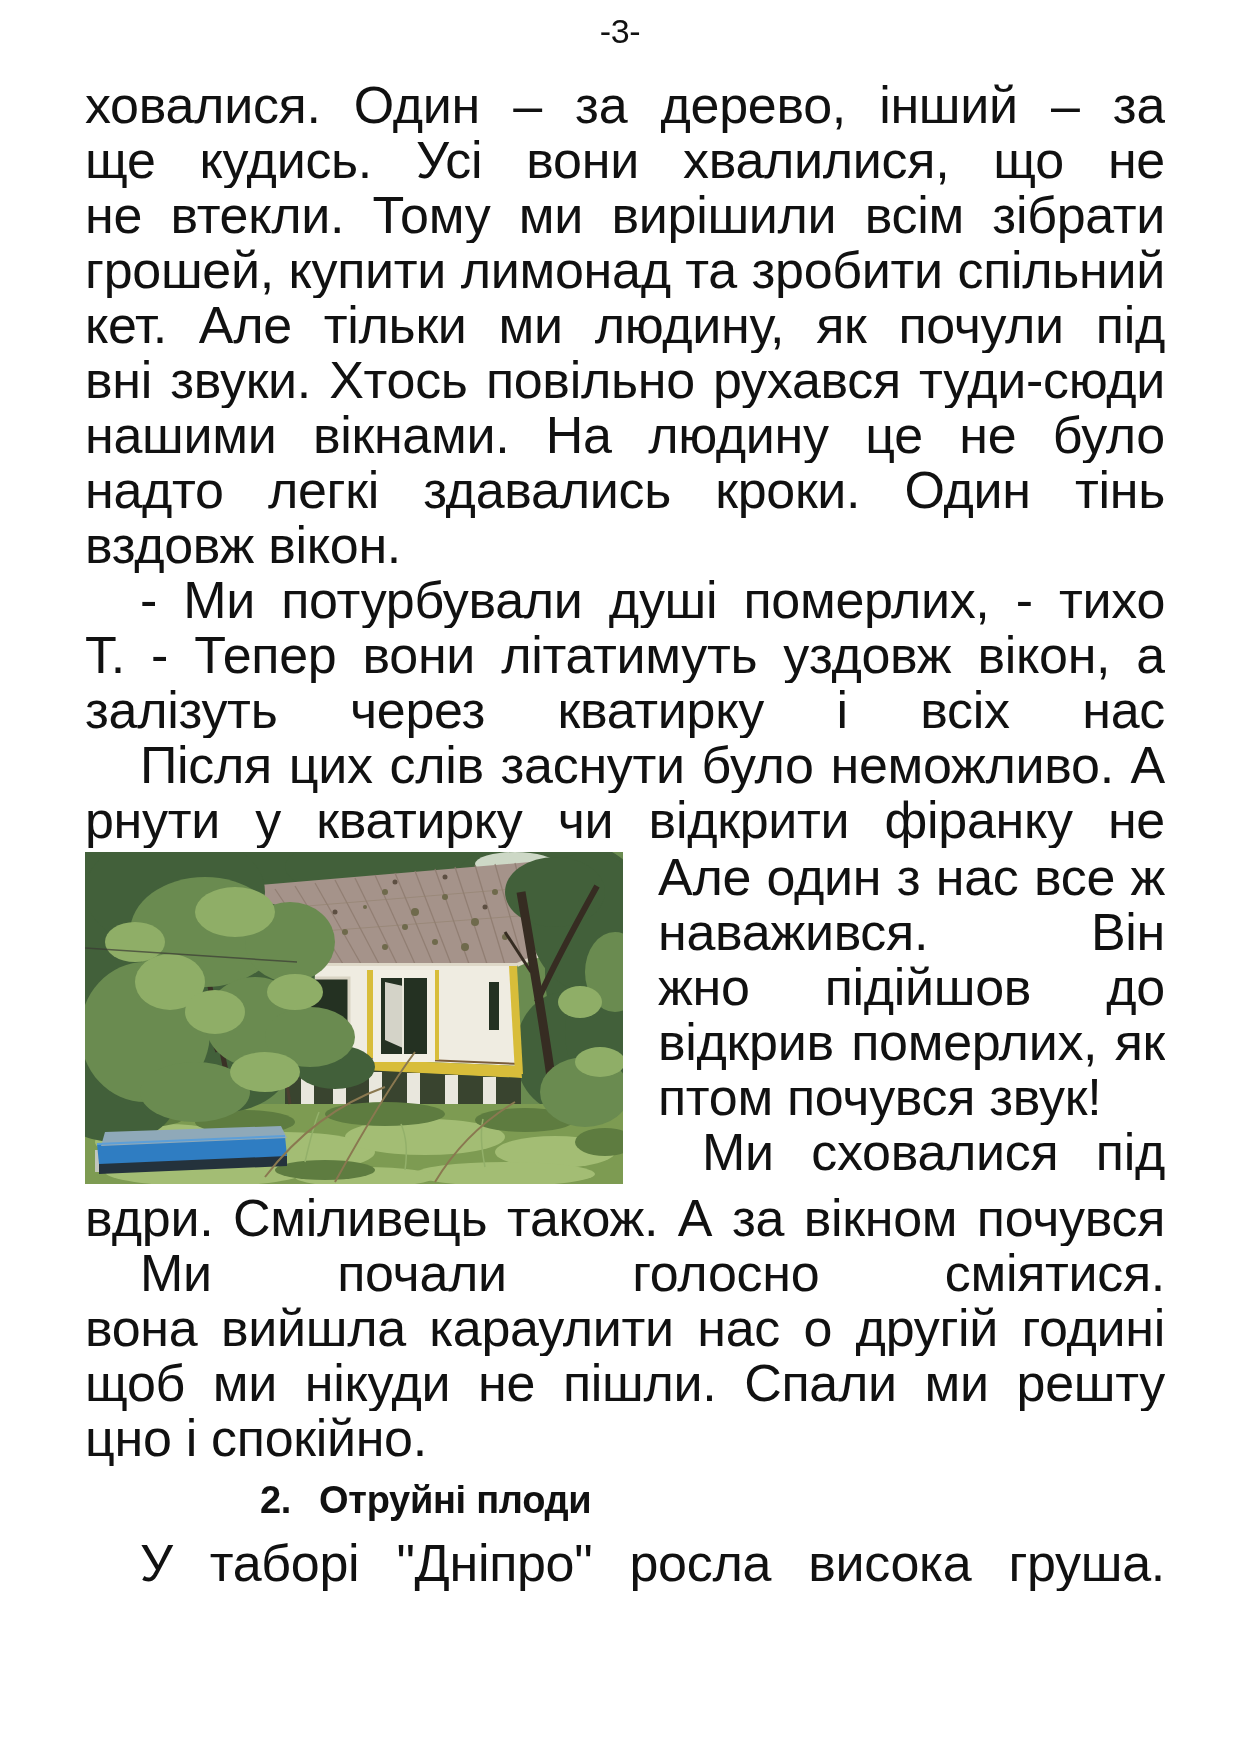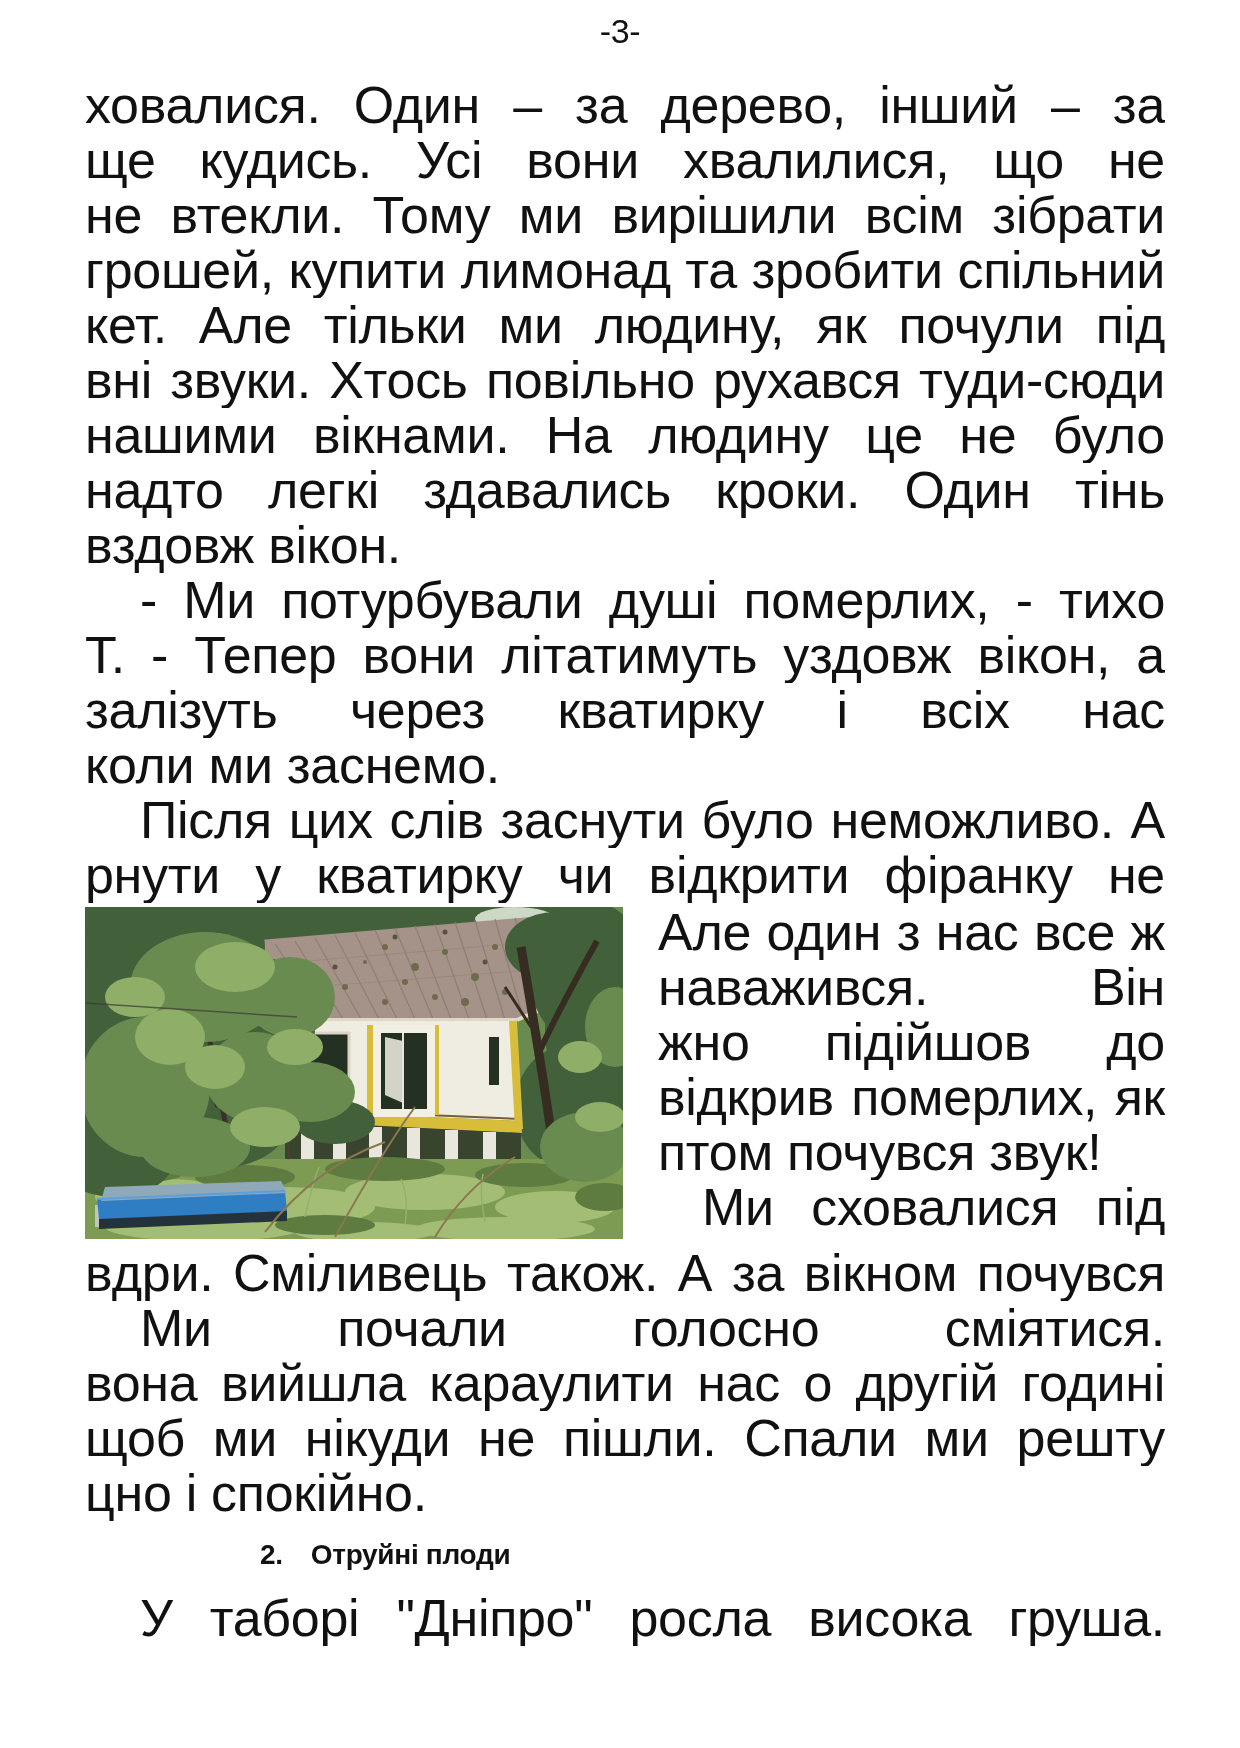--- a/index.html
+++ b/index.html
@@ -26,21 +26,21 @@
   .indw{text-indent:44px;}
   .img-row{position:relative;height:332px;margin:2px 12px 9px 0;}
   .photo{
     position:absolute;left:0;top:2px;width:538px;height:332px;
     overflow:hidden;
   }
   .photo svg{display:block;width:538px;height:332px;}
   .wrapcol{margin-left:573px;width:507px;}
   .heading{
     margin-top:6px;height:56px;line-height:56px;
-    padding-left:175px;font-weight:bold;font-size:28px;letter-spacing:-0.3px;
+    padding-left:175px;font-weight:bold;font-size:38px;letter-spacing:-0.3px;
   }
   .h-title{margin-left:28px;}
   .lastline-gap{margin-top:8px;}
 </style>
 </head>
 <body>
 
 <div class="page">
   <div class="page-number">-3-</div>
 
@@ -52,21 +52,20 @@
     <div class="line">грошей, купити лимонад та зробити спільний бен-</div>
     <div class="line">кет. Але тільки ми людину, як почули під вікнами ди-</div>
     <div class="line">вні звуки. Хтось повільно рухався туди-сюди під</div>
     <div class="line">нашими вікнами. На людину це не було схоже. За-</div>
     <div class="line">надто легкі здавались кроки. Один тінь маячила</div>
     <div class="line last">вздовж вікон.</div>
 
     <div class="line ind">- Ми потурбували душі померлих, - тихо сказав</div>
     <div class="line">Т. - Тепер вони літатимуть уздовж вікон, а потім</div>
     <div class="line">залізуть через кватирку і всіх нас перекусають,</div>
-    <div class="line last">коли ми заснемо.</div>
 
     <div class="line ind">Після цих слів заснути було неможливо. А визи-</div>
     <div class="line">рнути у кватирку чи відкрити фіранку не повільно.</div>
 
     <div class="img-row">
       <div class="photo">
         <svg viewBox="0 0 538 332" preserveAspectRatio="none">
 
           <rect x="0" y="0" width="538" height="332" fill="#6a8b50"></rect>
           <g fill="#42603a">

